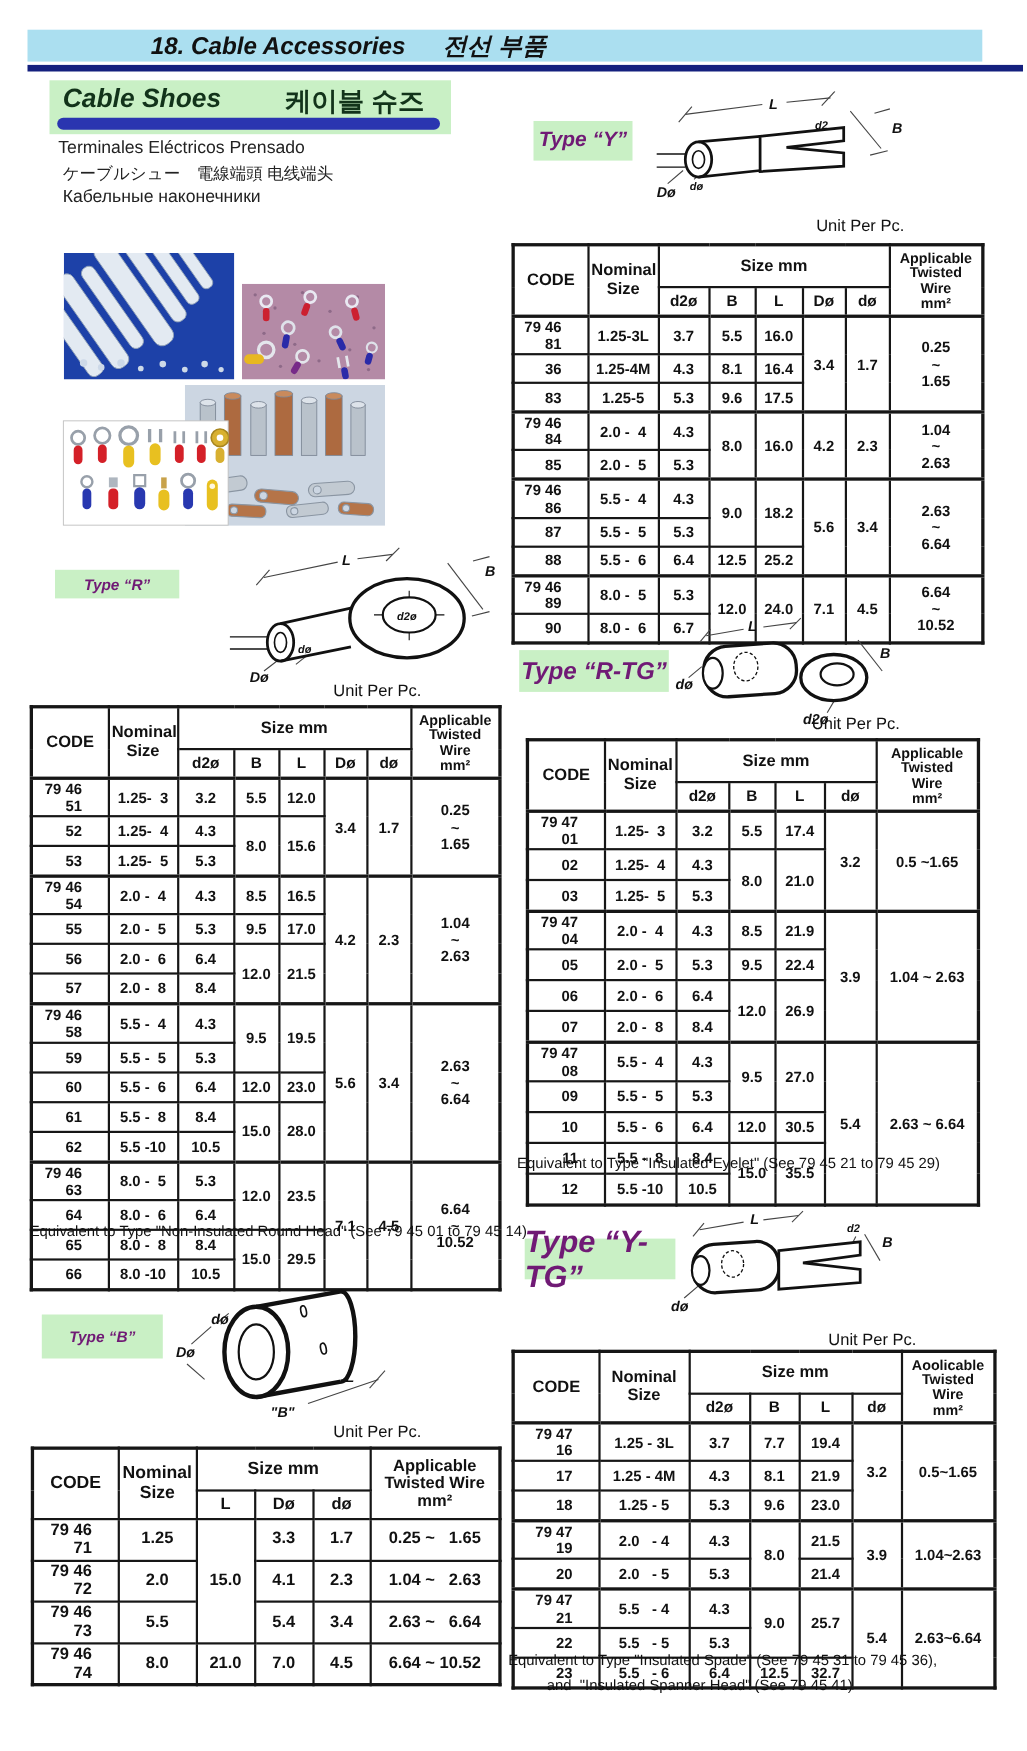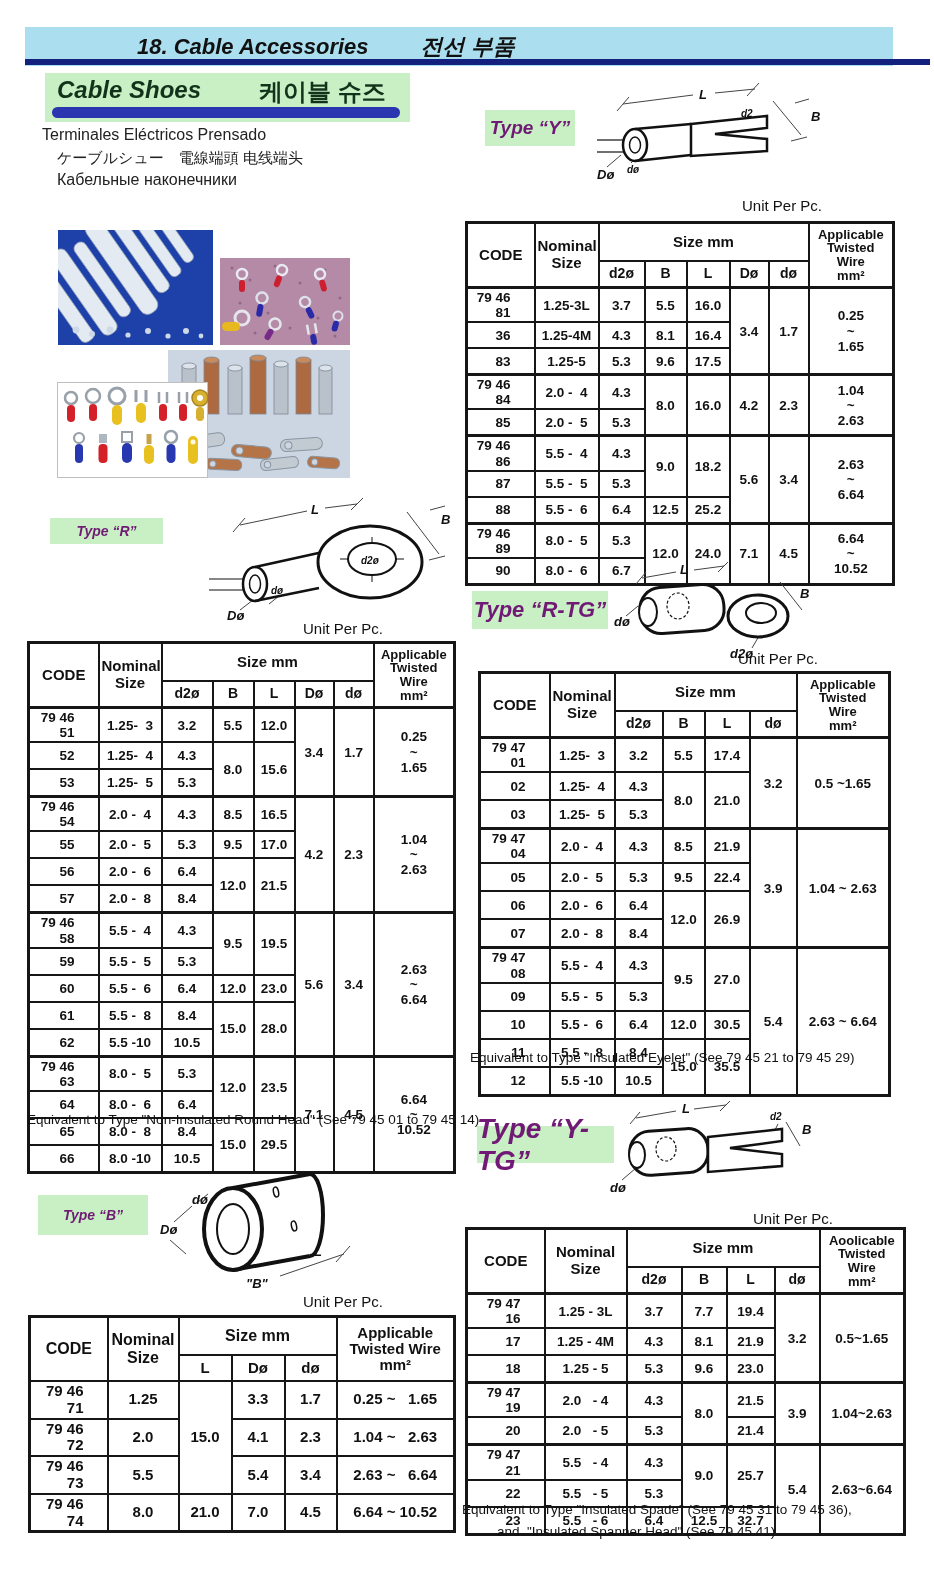--- a/index.html
+++ b/index.html
@@ -1,23 +1,23 @@
 <!DOCTYPE html>
 <html><head>
 <meta charset="utf-8">
 <style>
   html,body{margin:0;padding:0;}
   body{width:934px;height:1592px;position:relative;background:#ffffff;
        font-family:"Liberation Sans",sans-serif;color:#111;overflow:hidden;}
   .abs{position:absolute;}
 
   
-  .banner{left:25px;top:27px;width:868px;height:39px;background:#abdff0;
+  .banner{left:25px;top:27px;width:868px;height:29px;background:#abdff0;
           display:flex;align-items:center;box-sizing:border-box;padding-left:112px;
-          font-style:italic;font-weight:bold;font-size:22px;gap:52px;}
+          font-style:italic;font-weight:bold;font-size:22px;gap:34px;}
   .banner-rule{left:25px;top:59px;width:905px;height:6px;background:#14207e;}
 
   
   .section-box{left:45px;top:73px;width:365px;height:49px;background:#c9f0c5;}
   .section-title{left:57px;top:76px;display:flex;gap:58px;font-weight:bold;
                  font-style:italic;font-size:24px;color:#12331a;}
   .section-title .ko{font-style:normal;}
   .section-bar{left:52px;top:107px;width:348px;height:11px;background:#2a35b0;border-radius:6px;}
   .sub{font-size:16px;color:#222;}
 
@@ -66,21 +66,21 @@
   <span>전선 부품</span>
 </div>
 <div class="abs banner-rule"></div>
 
 <div class="abs section-box"></div>
 <div class="abs section-title">
   <span>Cable Shoes</span>
   <span class="ko">케이블 슈즈</span>
 </div>
 <div class="abs section-bar"></div>
-<div class="abs sub" style="left:42px;top:126px">Terminales Eléctricos Prensado</div>
+<div class="abs sub" style="left:53px;top:126px">Terminales Eléctricos Prensado</div>
 <div class="abs sub" style="left:57px;top:149px;font-size:15px">ケーブルシュー　電線端頭  电线端头</div>
 <div class="abs sub" style="left:57px;top:171px">Кабельные наконечники</div>
 
 <svg class="abs" style="left:58px;top:230px" width="155" height="115" viewBox="0 0 155 115">
   <rect width="155" height="115" fill="#1d41a8"></rect>
   <g transform="rotate(-35 77 57)" fill="#e3eaf2" stroke="#92a2b8" stroke-width="0.8">
     <rect x="2" y="-10" width="15" height="85" rx="6"></rect>
     <rect x="24" y="-18" width="17" height="100" rx="7"></rect>
     <rect x="48" y="-12" width="13" height="88" rx="6"></rect>
     <rect x="68" y="-22" width="19" height="110" rx="8"></rect>

